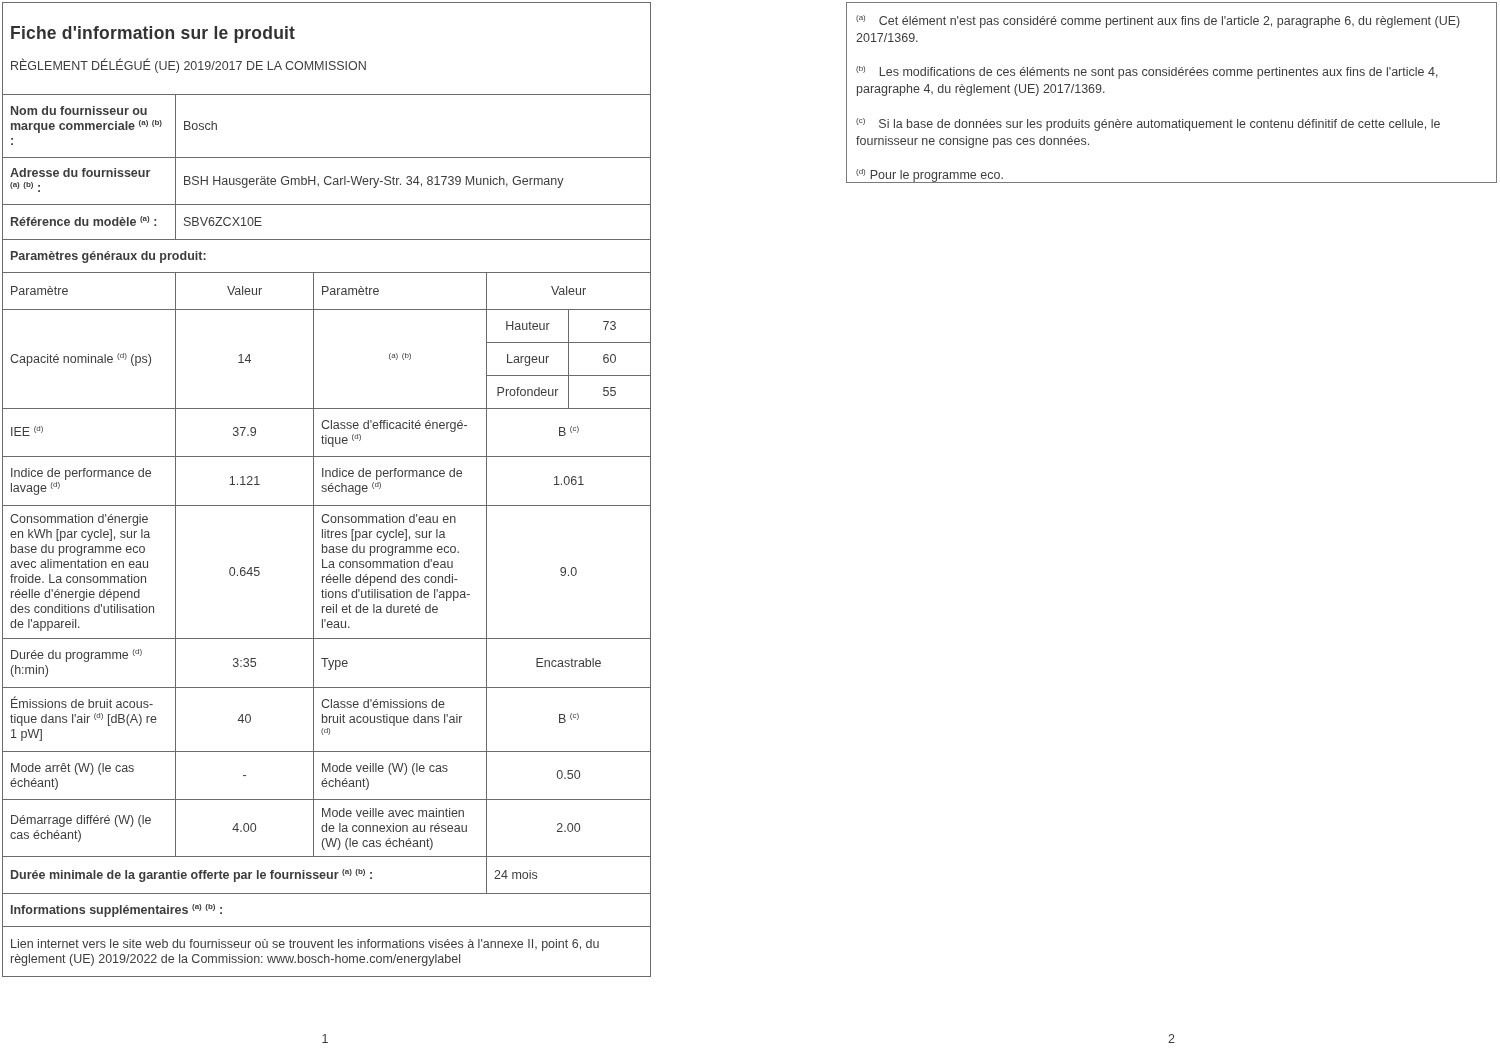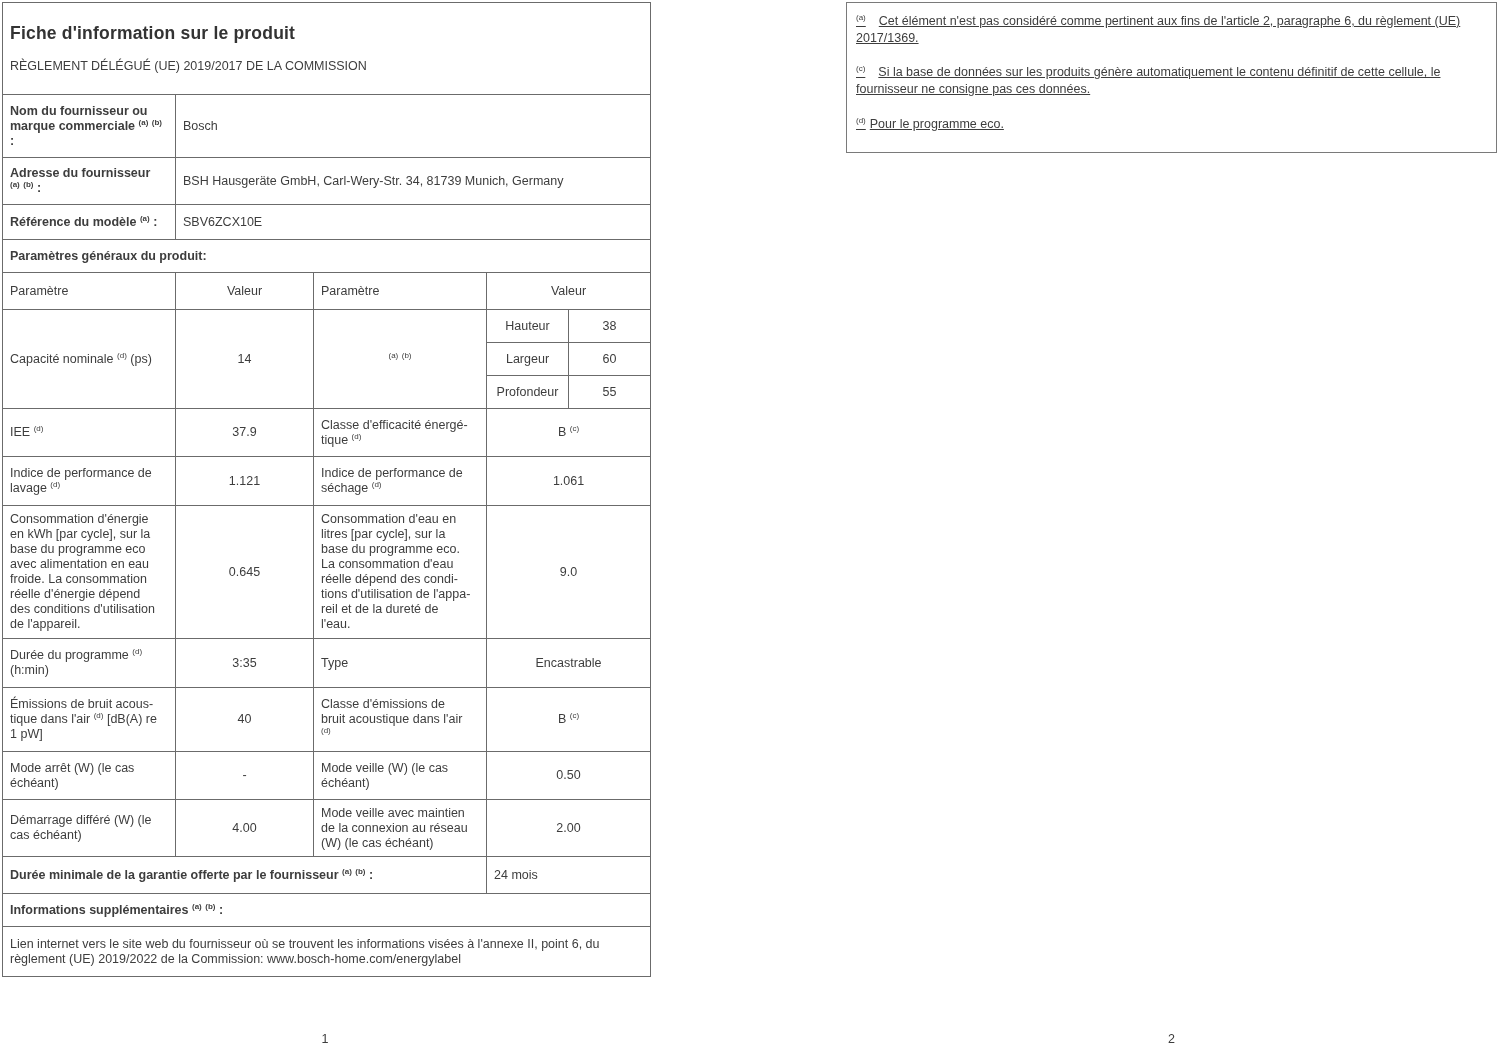--- a/index.html
+++ b/index.html
@@ -32,27 +32,26 @@
   td.val { text-align: center; }
   td.b   { font-weight: bold; }
   td.title-cell { padding: 9px 8px 10px 8px; }
   .doc-title { font-size: 17.5px; font-weight: bold; color: #333; letter-spacing: .2px; }
   .doc-subtitle { font-size: 12.5px; margin-top: 0; }
   sup { font-size: 8px; line-height: 0; }
 
   
   .notes {
     position: absolute; left: 846px; top: 2px;
-    width: 651px; height: 151px;
+    width: 651px; height: 181px;
     box-sizing: border-box;
     border: 1px solid #7a7a7a;
     padding: 10px 4px 8px 9px;
     font-size: 12.5px;
     line-height: 1.37;
-    text-decoration: underline;
   }
   .fn { margin: 0 0 17px 0; }
   .fn:last-child { margin-bottom: 8px; }
   .fn-marker { margin-right: 13px; }
   .fn:last-child .fn-marker { margin-right: 4px; }
 
   
   .footer {
     position: absolute; top: 1032px;
     font-size: 12.5px; color: #3d3d3d;
@@ -111,21 +110,21 @@
       <td class="val">Valeur</td>
       <td>Paramètre</td>
       <td colspan="2" class="val">Valeur</td>
     </tr>
 
     <tr style="height:33px">
       <td rowspan="3">Capacité nominale <sup>(d)</sup> (ps)</td>
       <td rowspan="3" class="val">14</td>
       <td rowspan="3" class="val"><sup>(a)</sup> <sup>(b)</sup></td>
       <td class="val">Hauteur</td>
-      <td class="val">38</td>
+      <td class="val">73</td>
     </tr>
     <tr style="height:33px">
       <td class="val">Largeur</td>
       <td class="val">60</td>
     </tr>
     <tr style="height:33px">
       <td class="val">Profondeur</td>
       <td class="val">55</td>
     </tr>
 
@@ -215,20 +214,21 @@
     </tr>
 
     <tr style="height:50px">
       <td colspan="5" style="white-space:normal">Lien internet vers le site web du fournisseur où se trouvent les informations visées à l'annexe II, point 6, du règlement (UE) 2019/2022 de la Commission: www.bosch-home.com/energylabel</td>
     </tr>
   </tbody>
     </table>
 
   <div class="notes">
     <p class="fn"><span class="fn-marker"><sup>(a)</sup></span><span>Cet élément n'est pas considéré comme pertinent aux fins de l'article 2, paragraphe 6, du règlement (UE) 2017/1369.</span></p>
+    <p class="fn"><span class="fn-marker"><sup>(b)</sup></span><span>Les modifications de ces éléments ne sont pas considérées comme pertinentes aux fins de l'article 4, paragraphe 4, du règlement (UE) 2017/1369.</span></p>
     <p class="fn"><span class="fn-marker"><sup>(c)</sup></span><span>Si la base de données sur les produits génère automatiquement le contenu définitif de cette cellule, le fournisseur ne consigne pas ces données.</span></p>
     <p class="fn"><span class="fn-marker"><sup>(d)</sup></span><span>Pour le programme eco.</span></p>
   </div>
 
   <div class="footer" id="footer-p1">
     <span class="num">1</span>
     <span class="date">19.02.2025</span>
   </div>
   <div class="footer" id="footer-p2">
     <span class="num">2</span>

